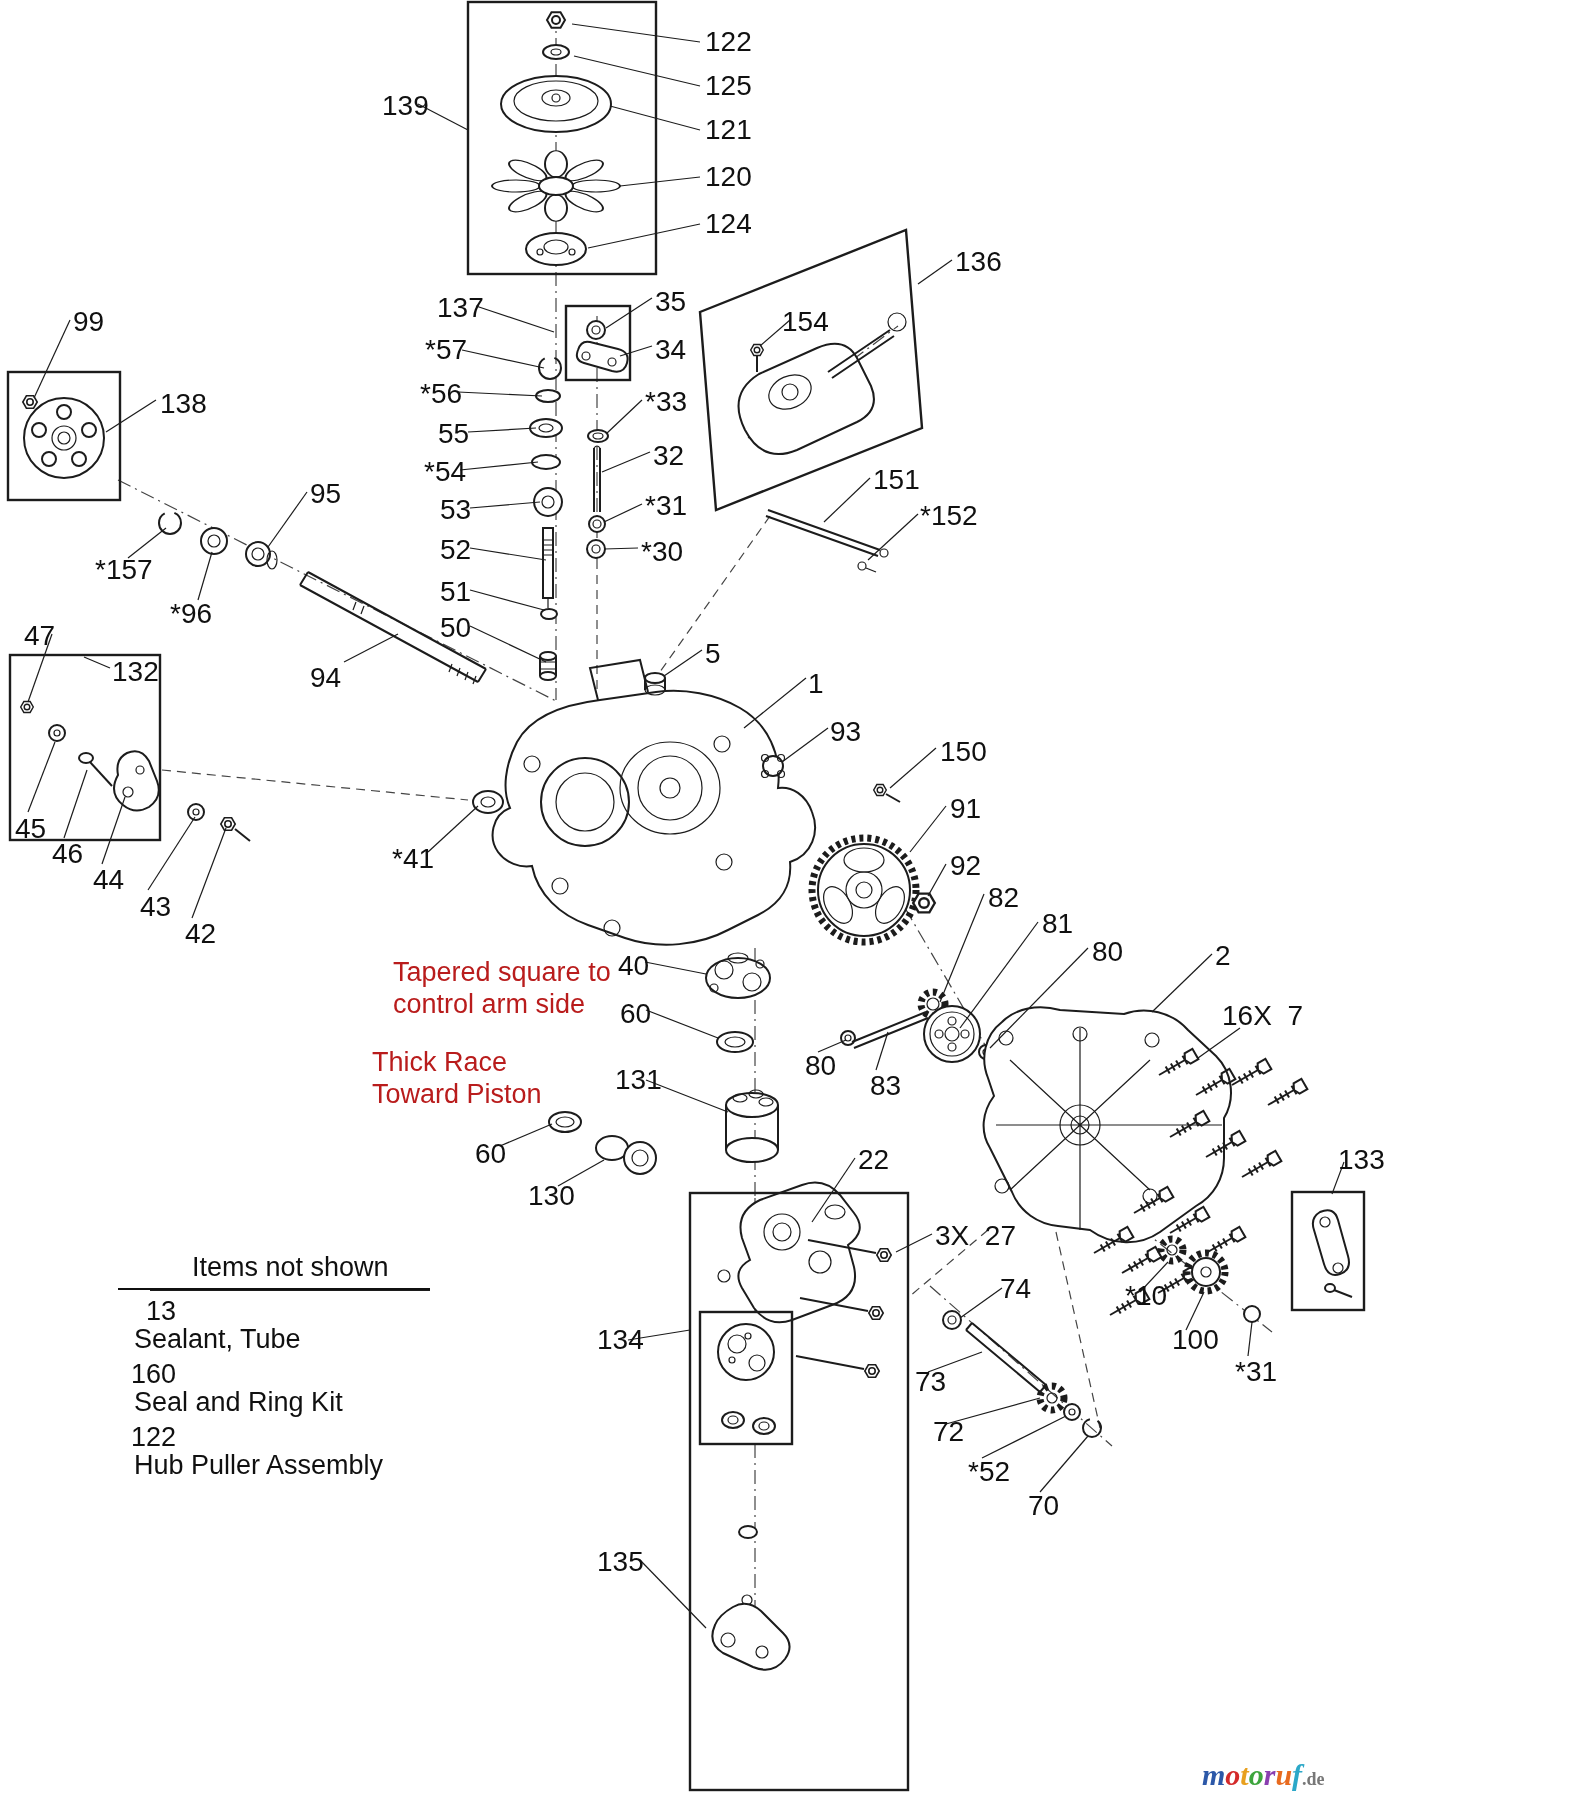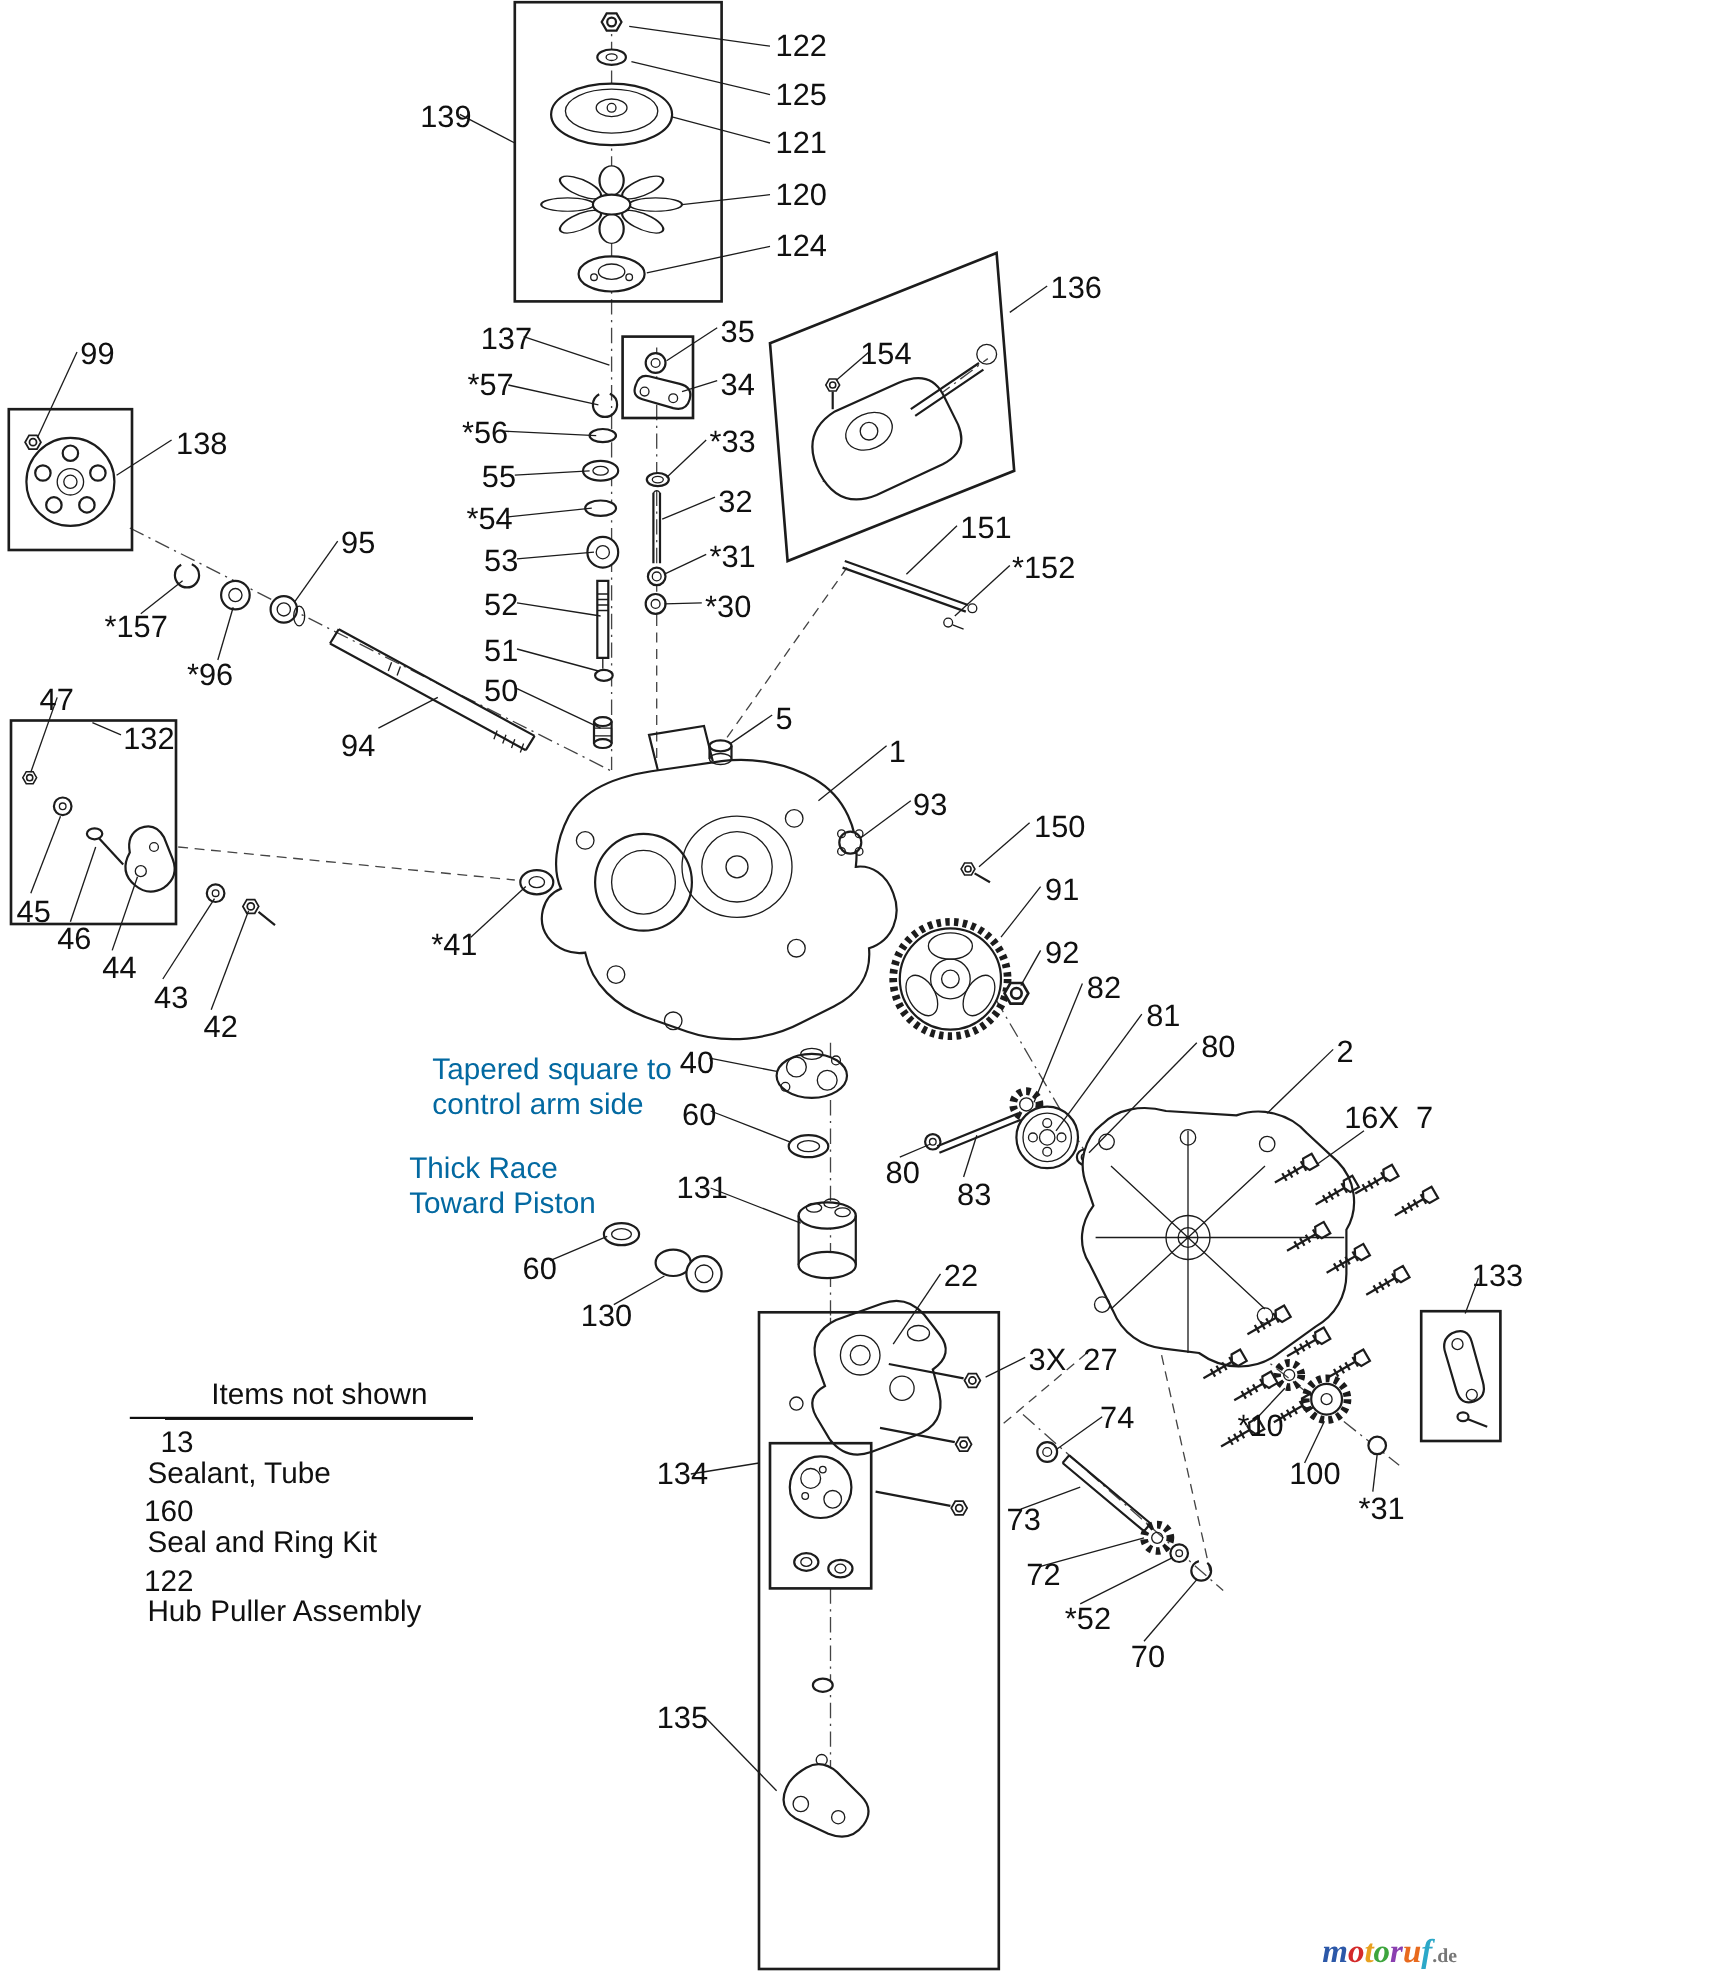--- a/index.html
+++ b/index.html
@@ -8,21 +8,21 @@
   .stage { position:absolute; inset:0; }
   svg.art { position:absolute; left:0; top:0; }
   .ln   { fill:none; stroke:#1c1c1c; stroke-width:2; }
   .thin { fill:none; stroke:#1c1c1c; stroke-width:1.2; }
   .solid{ fill:#ffffff; stroke:#1c1c1c; stroke-width:2; }
   .dash { fill:none; stroke:#444; stroke-width:1.2; stroke-dasharray:9 6; }
   .dd   { fill:none; stroke:#444; stroke-width:1.2; stroke-dasharray:14 5 2 5; }
   .box  { fill:none; stroke:#1c1c1c; stroke-width:2.4; }
   .teeth{ fill:none; stroke:#1c1c1c; stroke-width:7; stroke-dasharray:4 4; }
   .callout { position:absolute; font-size:28px; line-height:1; white-space:pre; color:#101010; }
-  .annotation { position:absolute; font-size:27px; line-height:1.2; white-space:pre-line; color:#0369a1; }
+  .annotation { position:absolute; font-size:27px; line-height:1.2; white-space:pre-line; color:#b91c1c; }
   .legend { position:absolute; left:118px; top:1252px; width:330px; font-size:27px; }
   .legend .hd { margin-left:74px; }
   .legend .rule { border-top:2px solid #101010; width:312px; margin-top:5px; }
   .legend .row { display:flex; margin-top:7px; line-height:28px;flex-direction:column; }
   .legend .ref { width:58px; text-align:right; }
   .legend .nm  { margin-left:16px; }
   .footnote { position:absolute; left:48px; top:1424px; font-size:27px; }
   .watermark { position:absolute; left:1202px; top:1758px; font-size:30px; font-weight:bold; font-style:italic; font-family:"Liberation Serif", serif; white-space:nowrap; }
   .watermark .suffix { font-size:18px; color:#777; font-style:normal; }
 </style>
@@ -543,21 +543,21 @@
       <div class="callout" style="left: 955px; top: 248px;">136</div>
       <div class="callout" style="left: 782px; top: 308px;">154</div>
       <div class="callout" style="left: 873px; top: 466px;">151</div>
       <div class="callout" style="left: 920px; top: 502px;">*152</div>
       <div class="callout" style="left: 73px; top: 308px;">99</div>
       <div class="callout" style="left: 160px; top: 390px;">138</div>
       <div class="callout" style="left: 310px; top: 480px;">95</div>
       <div class="callout" style="left: 95px; top: 556px;">*157</div>
       <div class="callout" style="left: 170px; top: 600px;">*96</div>
       <div class="callout" style="left: 310px; top: 664px;">94</div>
-      <div class="callout" style="left: 36px; top: 622px;">47</div>
+      <div class="callout" style="left: 24px; top: 622px;">47</div>
       <div class="callout" style="left: 112px; top: 658px;">132</div>
       <div class="callout" style="left: 15px; top: 815px;">45</div>
       <div class="callout" style="left: 52px; top: 840px;">46</div>
       <div class="callout" style="left: 93px; top: 866px;">44</div>
       <div class="callout" style="left: 140px; top: 893px;">43</div>
       <div class="callout" style="left: 185px; top: 920px;">42</div>
       <div class="callout" style="left: 392px; top: 845px;">*41</div>
       <div class="callout" style="left: 705px; top: 640px;">5</div>
       <div class="callout" style="left: 808px; top: 670px;">1</div>
       <div class="callout" style="left: 830px; top: 718px;">93</div>

